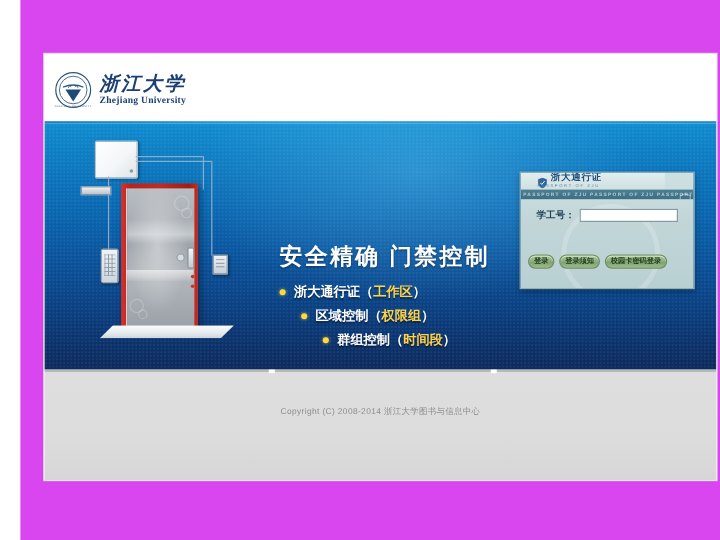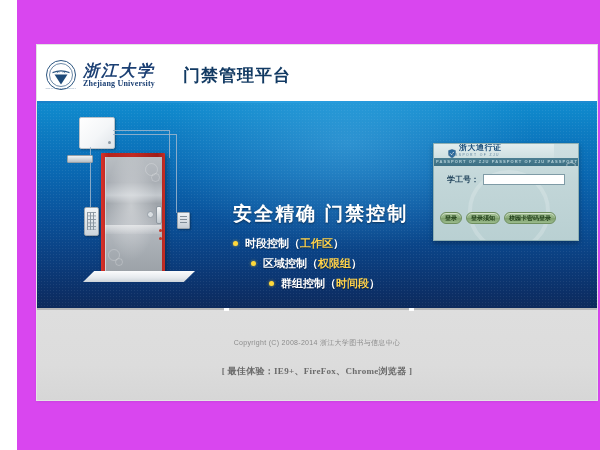--- a/index.html
+++ b/index.html
@@ -503,21 +503,20 @@
             <path d="M17.8 13.6 Q19 11 20 14.2" fill="none" stroke="#2b5580" stroke-width="0.7"></path>
             <text x="16" y="30.2" font-size="2.3" fill="#2b5580" text-anchor="middle" font-family="Liberation Serif, serif" letter-spacing="0.3">ZHEJIANG UNIVERSITY</text>
           </svg>
         </div>
 
         <div id="logo-text">
           <div class="logo-cn">浙江大学</div>
           <div class="logo-en">Zhejiang University</div>
         </div>
 
-        <div id="site-title">门禁管理平台</div>
       </div>
     </div>
     <div id="header-rule"></div>
 
     <div id="banner">
       <div id="banner-texture"></div>
       <div id="banner-glow"></div>
 
       <div id="illustration">
         <div id="control-box">
@@ -553,21 +552,21 @@
         </div>
 
         <div id="floor"></div>
       </div>
 
       <div id="headline">安全精确  门禁控制</div>
 
       <div id="bullets">
         <div class="bullet-row">
           <span class="bullet-dot"></span>
-          <span>时段控制（</span>
+          <span>浙大通行证（</span>
             <span class="bullet-accent">工作区</span>
             <span>）</span>
         </div>
         <div class="bullet-row indent-1">
           <span class="bullet-dot"></span>
           <span>区域控制（</span>
             <span class="bullet-accent">权限组</span>
             <span>）</span>
         </div>
         <div class="bullet-row indent-2">
@@ -614,17 +613,16 @@
         </div>
       </div>
     </div>
 
     <div id="footer">
       <div id="footer-tabs">
         <div class="footer-tab" style="left:187px;"></div>
         <div class="footer-tab" style="left:372px;"></div>
       </div>
       <div id="footer-copyright">Copyright (C) 2008-2014 浙江大学图书与信息中心</div>
-      <div id="footer-browsers">[ 最佳体验：IE9+、FireFox、Chrome浏览器 ]</div>
     </div>
 
   </div>
 </div>
 
 </body></html>

